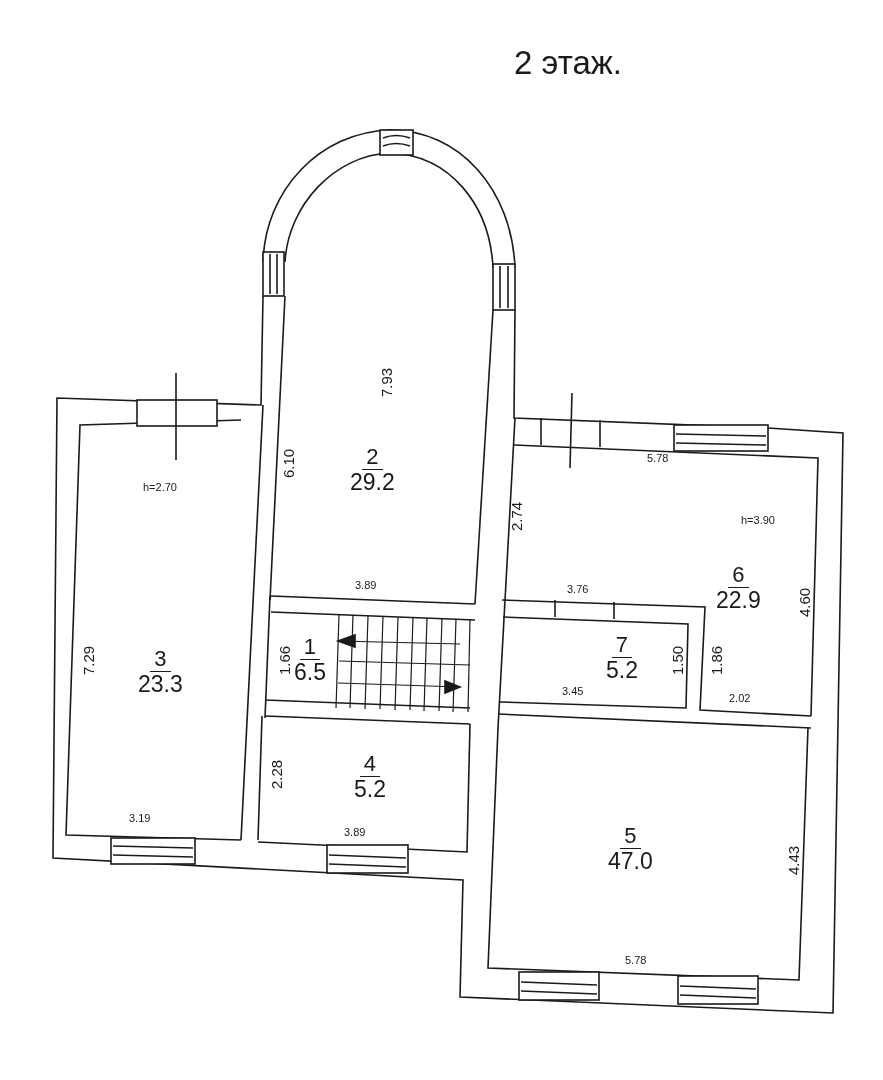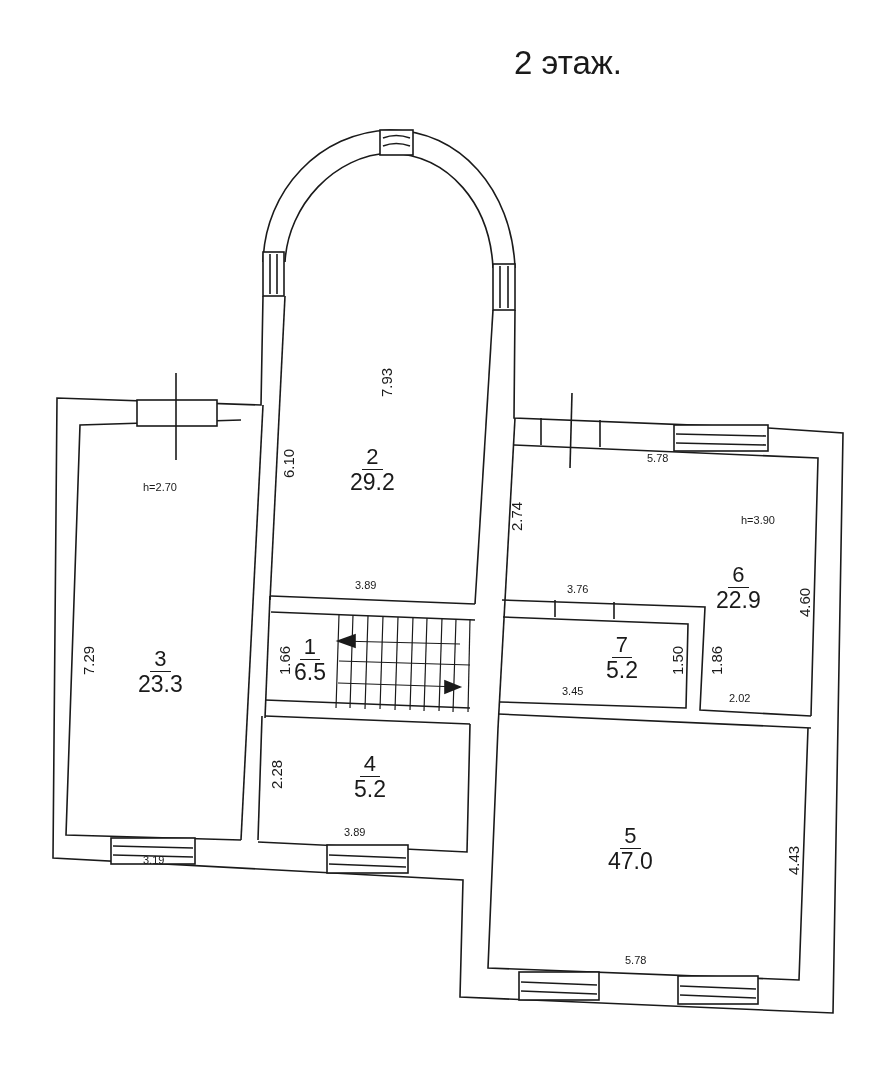--- a/index.html
+++ b/index.html
@@ -147,21 +147,21 @@
 </div>
 
 <div class="lbl" style="left:143px;top:481px;">h=2.70</div>
 <div class="lbl" style="left:707px;top:514px;margin-left:34px;">h=3.90</div>
 
 <div class="lbl" style="left:355px;top:579px;">3.89</div>
 <div class="lbl" style="left:647px;top:452px;">5.78</div>
 <div class="lbl" style="left:567px;top:583px;">3.76</div>
 <div class="lbl" style="left:562px;top:685px;">3.45</div>
 <div class="lbl" style="left:729px;top:692px;">2.02</div>
-<div class="lbl" style="left:129px;top:854px;margin-left:14px;">3.19</div>
+<div class="lbl" style="left:129px;top:812px;">3.19</div>
 <div class="lbl" style="left:344px;top:826px;">3.89</div>
 <div class="lbl" style="left:625px;top:954px;">5.78</div>
 
 <div class="vlbl" style="left:372px;top:374px;">7.93</div>
 <div class="vlbl" style="left:274px;top:455px;">6.10</div>
 <div class="vlbl" style="left:502px;top:508px;">2.74</div>
 <div class="vlbl" style="left:790px;top:594px;">4.60</div>
 <div class="vlbl" style="left:270px;top:652px;">1.66</div>
 <div class="vlbl" style="left:74px;top:652px;">7.29</div>
 <div class="vlbl" style="left:663px;top:652px;">1.50</div>

